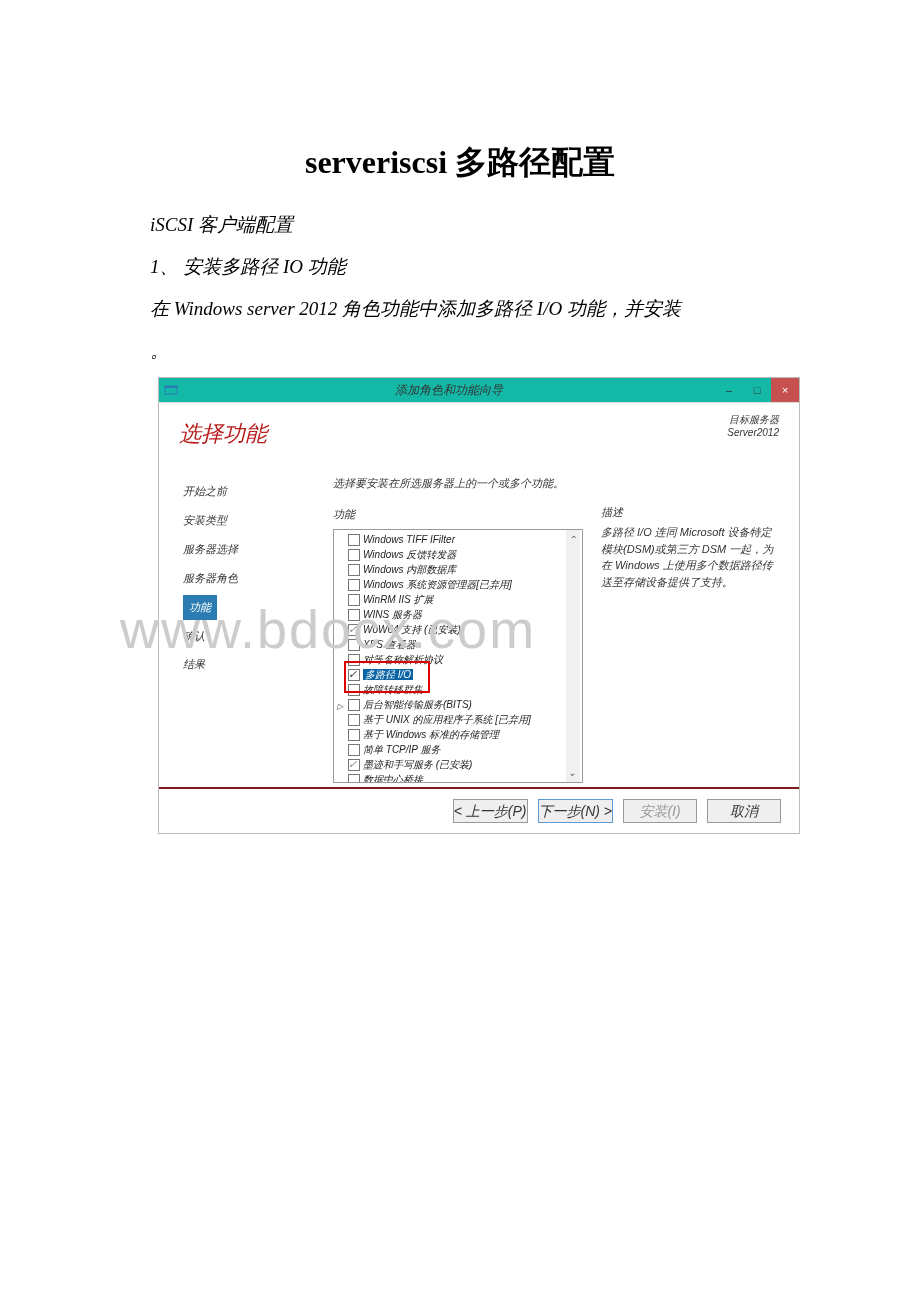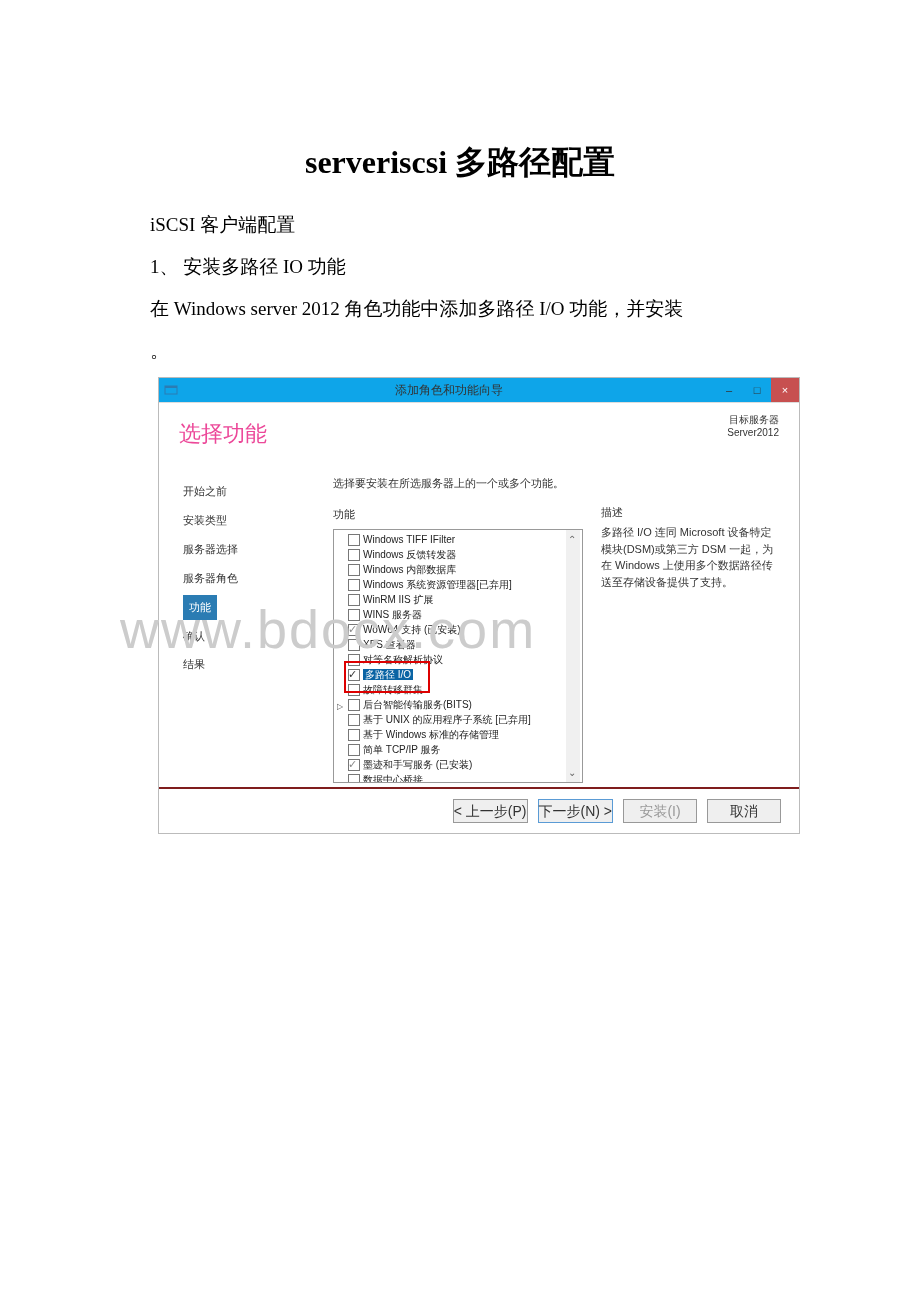--- a/index.html
+++ b/index.html
@@ -1,30 +1,30 @@
 <!DOCTYPE html>
 <html><head>
 <meta charset="utf-8">
 <style>
   body { margin:0; background:#fff; font-family:"Microsoft YaHei","SimSun",sans-serif; color:#000; }
   .page { width:920px; margin:0 auto; padding:120px 0 40px 0; position:relative; }
   .doc-title { text-align:center; font-size:32px; font-weight:bold; font-family:"Times New Roman","SimSun",serif; }
-  .doc-body { padding:0 130px 16px 150px; font-size:19px; line-height:1.9; font-family:"Times New Roman","SimSun",serif; }
+  .doc-body { padding:0 130px 16px 150px; font-size:19px; line-height:1.9; font-family:"Times New Roman","SimSun",serif;font-style:italic; }
   .doc-body p { margin:6px 0; }
   .hanging { margin-left:-26px; }
   .screenshot { margin:8px 0 0 8px; width:640px; border:1px solid #bbb; font-family:"Microsoft YaHei",sans-serif; position:relative; }
-  .titlebar { height:24px; background:#0ea5e9; display:flex; align-items:center; position:relative; border-bottom:1px solid #ddd; }
+  .titlebar { height:24px; background:#14b8a6; display:flex; align-items:center; position:relative; border-bottom:1px solid #ddd; }
   .titlebar .win-icon { width:24px; display:flex; align-items:center; justify-content:center; color:#4a8; font-size:13px; }
   .titlebar .win-title { flex:1; text-align:center; font-size:12px; color:#333; }
   .win-controls { display:flex; }
   .win-btn { width:28px; height:24px; display:flex; align-items:center; justify-content:center; font-size:11px; color:#333; }
   .win-btn.close { background:#c75050; color:#fff; }
   .wizard { display:flex; flex-direction:column; background:#fff; }
   .wizard-head { display:flex; justify-content:space-between; padding:10px 20px 16px 20px; }
-  .wizard-title { color:#ec4899; font-size:22px; }
+  .wizard-title { color:#b91c1c; font-size:22px; }
   .target { text-align:right; font-size:10px; color:#333; line-height:1.3; }
   .wizard-body { display:flex; min-height:290px; border-bottom:2px solid #7f1d1d; }
   .steps { width:150px; padding:6px 0 0 24px; font-size:11px; }
   .step { padding:4px 0; color:#333; }
   .step.active { background:#2b7cb3; color:#fff; display:inline-block; padding:2px 6px; margin:2px 0; }
   .content { flex:1; padding:2px 12px 4px 0; font-size:11px; }
   .prompt { font-size:11px; color:#333; margin-bottom:10px; }
   .columns { display:flex; gap:18px; }
   .features-col { flex:0 0 250px; }
   .features-label, .desc-label { font-size:11px; margin-bottom:4px; color:#333; }

